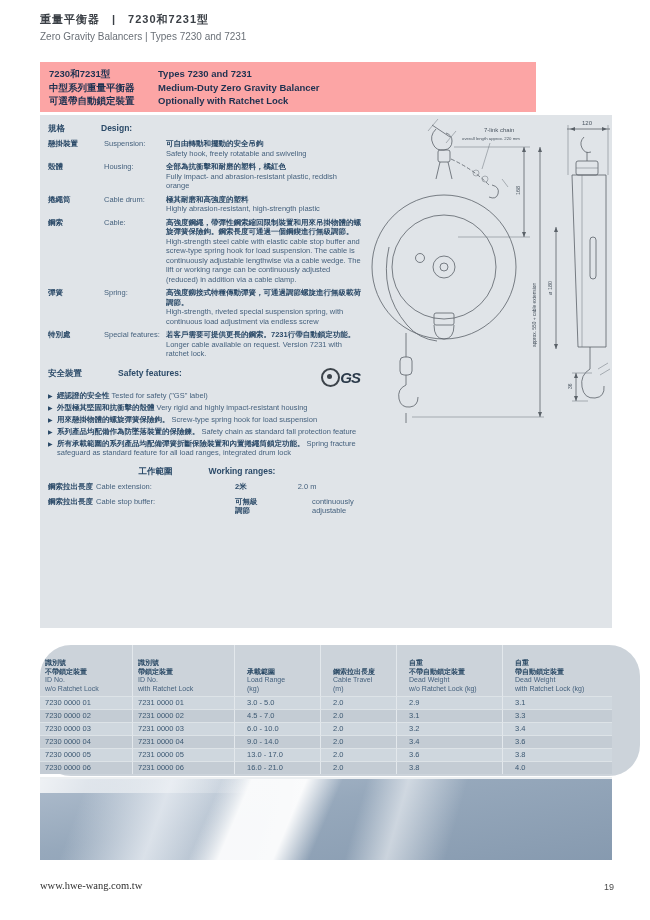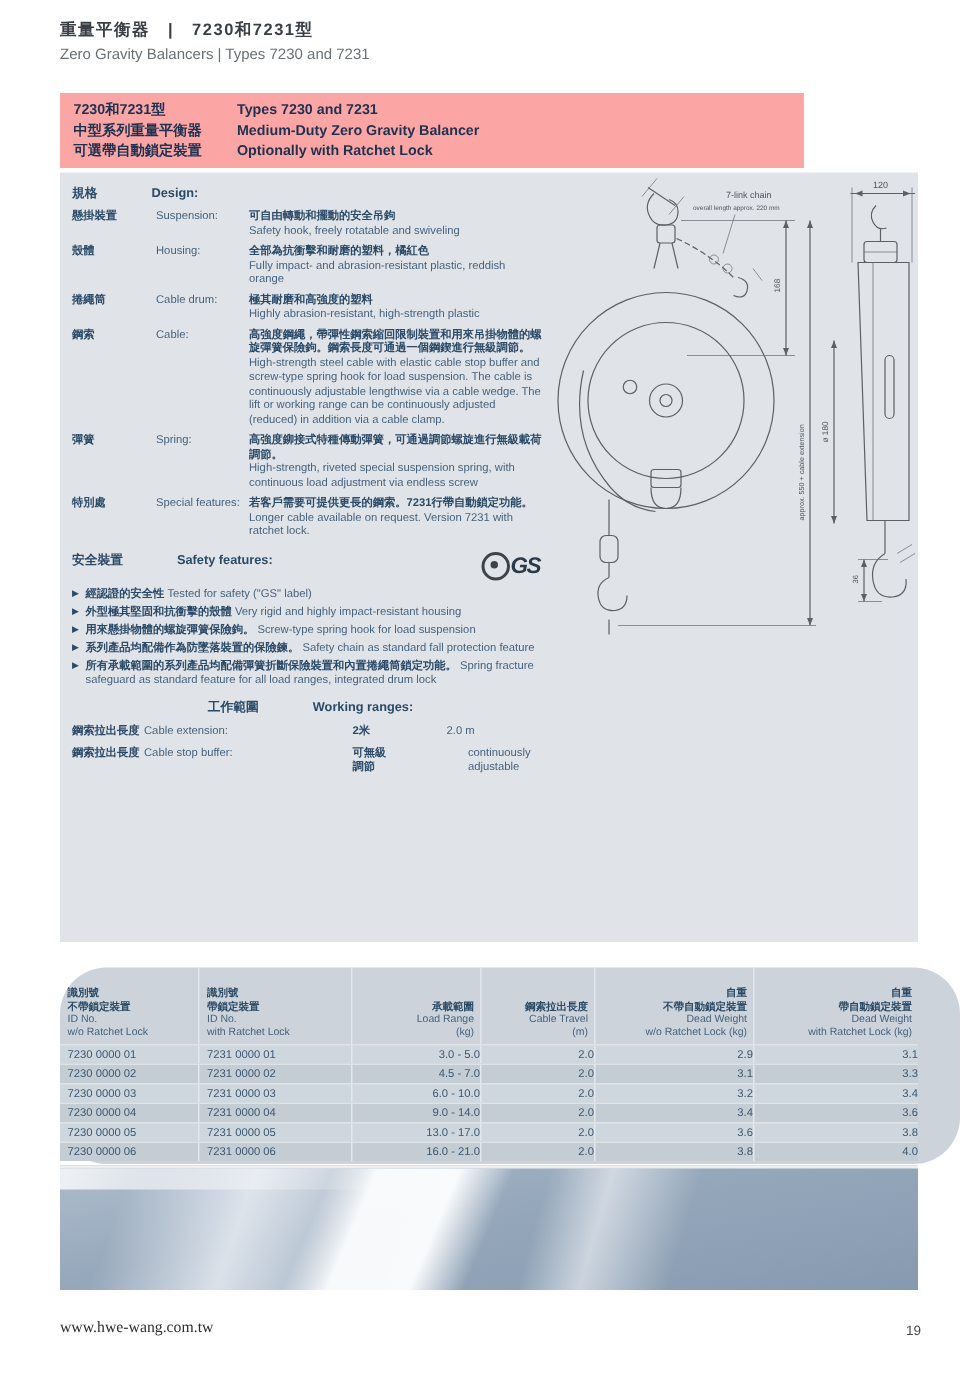--- a/index.html
+++ b/index.html
@@ -63,21 +63,21 @@
   .th{display:flex;flex-direction:column;justify-content:flex-end;padding:4px 4px 3px 5px;
       font-size:7px;line-height:8.5px;border-left:1px solid #e3e8ec;min-height:44px;}
   .th.c0{border-left:none;}
   .th-zh{font-weight:bold;color:#2b4a66;}
   .th-en{color:#46627e;}
   .td{font-size:7.5px;color:#3c5872;height:12px;line-height:12px;padding-left:5px;
       border-left:1px solid #e3e8ec;border-top:1px solid #dde3e7;}
   .td.c0{border-left:none;}
   .td.r0{background:#cfd7de;}
   .td.r1{background:#c4ccd4;}
-  .th.c2,.th.c3,.th.c4,.th.c5,.td.c2,.td.c3,.td.c4,.td.c5{text-align:right;padding-left:0;}
+  .th.c2,.th.c3,.th.c4,.th.c5,.td.c2,.td.c3,.td.c4,.td.c5{text-align:left;padding-left:12px;}
 
   
   .photo-strip{position:absolute;left:40px;top:777px;width:572px;height:81px;
     background-color:#98aabd;
     background-image:
       linear-gradient(113deg, rgba(255,255,255,0) 30%, rgba(255,255,255,.92) 35%, rgba(255,255,255,.95) 44%, rgba(255,255,255,0) 50%),
       linear-gradient(106deg, rgba(255,255,255,0) 55%, rgba(255,255,255,.55) 62%, rgba(255,255,255,0) 72%),
       linear-gradient(290deg, rgba(255,255,255,0) 60%, rgba(236,240,245,.8) 78%, rgba(255,255,255,0) 92%),
       linear-gradient(170deg, rgba(176,190,206,.9) 0%, rgba(148,166,186,.4) 40%, rgba(130,150,172,.8) 100%);
     border-top:2px solid #eceff1;

